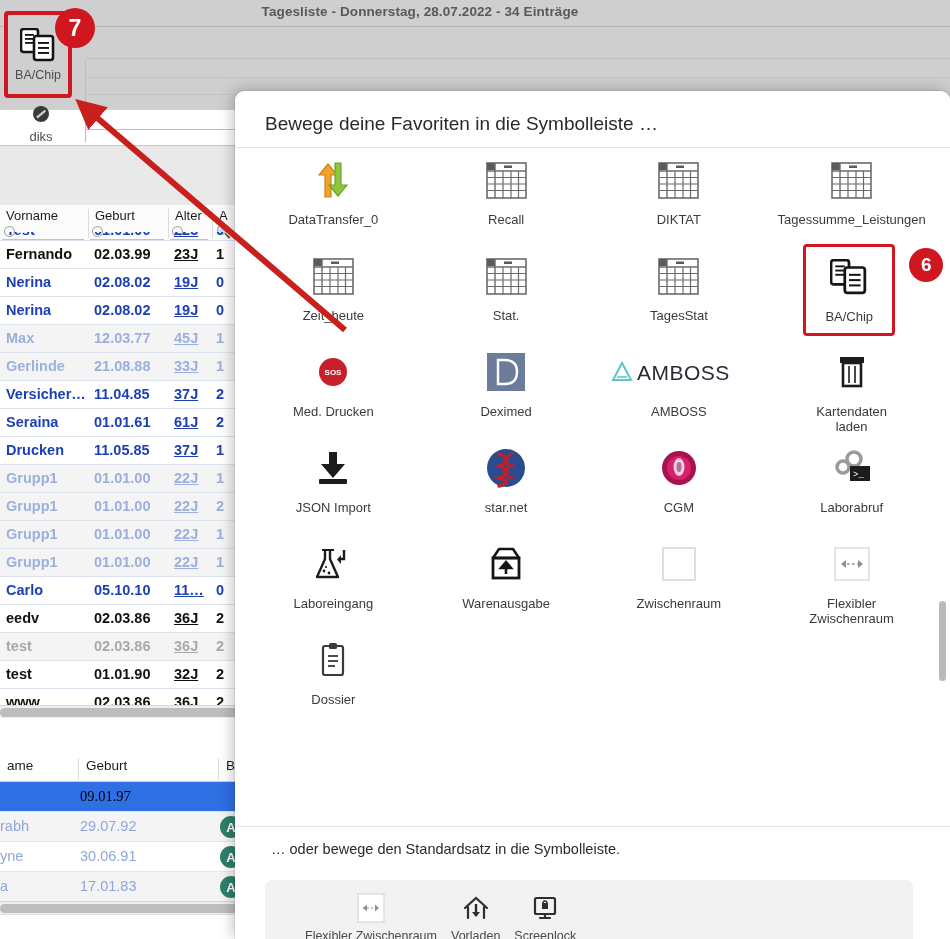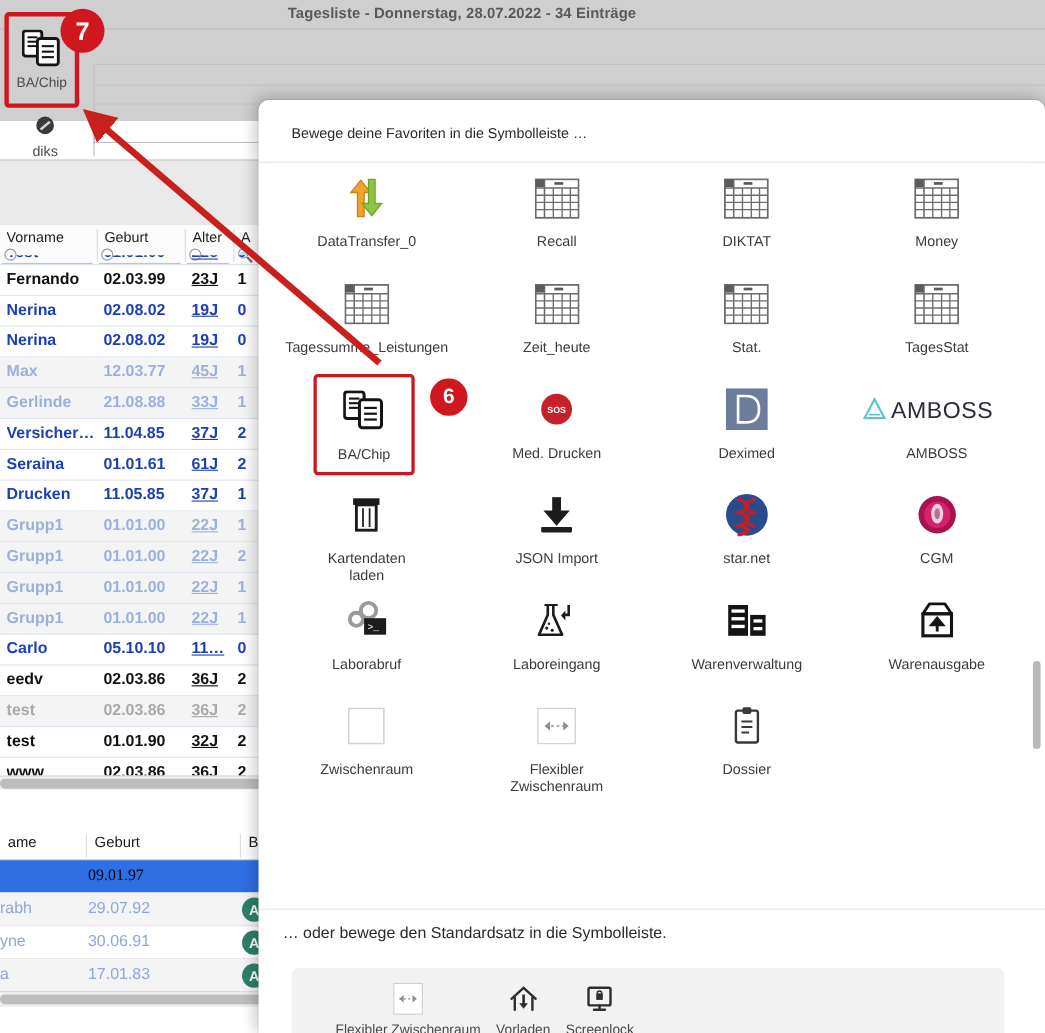--- a/index.html
+++ b/index.html
@@ -207,21 +207,21 @@
   .sheet {
     position: absolute; left: 235px; top: 91px; width: 715px; height: 848px;
     background: #ffffff;
     border-top-left-radius: 9px; border-top-right-radius: 9px;
     box-shadow: -3px -2px 14px rgba(0,0,0,.22), 0 0 0 1px rgba(0,0,0,.07);
     overflow: hidden;
     z-index: 20;
   }
   .sheet-title {
     position: absolute; left: 30px; top: 22px;
-    font-size: 13px; color: #2a2a2a;
+    font-size: 19px; color: #2a2a2a;
   }
   .sheet-sep {
     position: absolute; left: 0; top: 56px; width: 715px; height: 1px; background: #e4e4e4;
   }
 
   .palette {
     position: absolute; left: 12px; top: 57px; width: 691px; height: 678px;
     background: #ffffff;
   }
   .grid {
@@ -254,21 +254,21 @@
     background: #d0161e; color: #fff;
     font-size: 19px; font-weight: bold;
     display: flex; align-items: center; justify-content: center;
     z-index: 30;
   }
 
   .sheet-sep2 {
     position: absolute; left: 0; top: 735px; width: 715px; height: 1px; background: #e4e4e4;
   }
   .sheet-sub {
-    position: absolute; left: 22px; top: 750px; font-size: 14.5px; color: #2a2a2a;
+    position: absolute; left: 36px; top: 750px; font-size: 14.5px; color: #2a2a2a;
   }
   .std-box {
     position: absolute; left: 30px; top: 789px; width: 648px; height: 74px;
     background: #f2f2f2; border-radius: 7px;
     display: flex; align-items: flex-start; padding: 10px 0 0 40px;
   }
   .std-item {
     display: flex; flex-direction: column; align-items: center; margin-right: 14px;
   }
   .std-item .ic { height: 36px; display: flex; align-items: center; justify-content: center; }
@@ -568,92 +568,74 @@
     <line x1="1" y1="9" x2="40" y2="9" stroke="#6b6b6b" stroke-width="1.4"></line>
     <line x1="1" y1="15.5" x2="40" y2="15.5" stroke="#6b6b6b" stroke-width="1.2"></line>
     <line x1="1" y1="22" x2="40" y2="22" stroke="#6b6b6b" stroke-width="1.2"></line>
     <line x1="1" y1="28.5" x2="40" y2="28.5" stroke="#6b6b6b" stroke-width="1.2"></line>
     <line x1="9" y1="1" x2="9" y2="36" stroke="#6b6b6b" stroke-width="1.4"></line>
     <line x1="17" y1="9" x2="17" y2="36" stroke="#6b6b6b" stroke-width="1.2"></line>
     <line x1="25" y1="9" x2="25" y2="36" stroke="#6b6b6b" stroke-width="1.2"></line>
     <line x1="32.5" y1="9" x2="32.5" y2="36" stroke="#6b6b6b" stroke-width="1.2"></line>
   </svg>
             </div>
-            <div class="cap">Money</div>
+            <div class="cap">Tagessumme_Leistungen</div>
           </div>
           <div class="cell">
             <div class="ic">
               <svg width="41" height="37" viewBox="0 0 41 37">
     <rect x="1" y="1" width="39" height="35" fill="#fff" stroke="#6b6b6b" stroke-width="1.6"></rect>
     <rect x="1" y="1" width="8" height="7" fill="#5b5b5b"></rect>
     <rect x="18" y="3.5" width="8" height="2.5" fill="#5b5b5b"></rect>
     <line x1="1" y1="9" x2="40" y2="9" stroke="#6b6b6b" stroke-width="1.4"></line>
     <line x1="1" y1="15.5" x2="40" y2="15.5" stroke="#6b6b6b" stroke-width="1.2"></line>
     <line x1="1" y1="22" x2="40" y2="22" stroke="#6b6b6b" stroke-width="1.2"></line>
     <line x1="1" y1="28.5" x2="40" y2="28.5" stroke="#6b6b6b" stroke-width="1.2"></line>
     <line x1="9" y1="1" x2="9" y2="36" stroke="#6b6b6b" stroke-width="1.4"></line>
     <line x1="17" y1="9" x2="17" y2="36" stroke="#6b6b6b" stroke-width="1.2"></line>
     <line x1="25" y1="9" x2="25" y2="36" stroke="#6b6b6b" stroke-width="1.2"></line>
     <line x1="32.5" y1="9" x2="32.5" y2="36" stroke="#6b6b6b" stroke-width="1.2"></line>
   </svg>
             </div>
-            <div class="cap">Tagessumme_Leistungen</div>
+            <div class="cap">Zeit_heute</div>
           </div>
           <div class="cell">
             <div class="ic">
               <svg width="41" height="37" viewBox="0 0 41 37">
     <rect x="1" y="1" width="39" height="35" fill="#fff" stroke="#6b6b6b" stroke-width="1.6"></rect>
     <rect x="1" y="1" width="8" height="7" fill="#5b5b5b"></rect>
     <rect x="18" y="3.5" width="8" height="2.5" fill="#5b5b5b"></rect>
     <line x1="1" y1="9" x2="40" y2="9" stroke="#6b6b6b" stroke-width="1.4"></line>
     <line x1="1" y1="15.5" x2="40" y2="15.5" stroke="#6b6b6b" stroke-width="1.2"></line>
     <line x1="1" y1="22" x2="40" y2="22" stroke="#6b6b6b" stroke-width="1.2"></line>
     <line x1="1" y1="28.5" x2="40" y2="28.5" stroke="#6b6b6b" stroke-width="1.2"></line>
     <line x1="9" y1="1" x2="9" y2="36" stroke="#6b6b6b" stroke-width="1.4"></line>
     <line x1="17" y1="9" x2="17" y2="36" stroke="#6b6b6b" stroke-width="1.2"></line>
     <line x1="25" y1="9" x2="25" y2="36" stroke="#6b6b6b" stroke-width="1.2"></line>
     <line x1="32.5" y1="9" x2="32.5" y2="36" stroke="#6b6b6b" stroke-width="1.2"></line>
   </svg>
             </div>
-            <div class="cap">Zeit_heute</div>
+            <div class="cap">Stat.</div>
           </div>
           <div class="cell">
             <div class="ic">
               <svg width="41" height="37" viewBox="0 0 41 37">
     <rect x="1" y="1" width="39" height="35" fill="#fff" stroke="#6b6b6b" stroke-width="1.6"></rect>
     <rect x="1" y="1" width="8" height="7" fill="#5b5b5b"></rect>
     <rect x="18" y="3.5" width="8" height="2.5" fill="#5b5b5b"></rect>
     <line x1="1" y1="9" x2="40" y2="9" stroke="#6b6b6b" stroke-width="1.4"></line>
     <line x1="1" y1="15.5" x2="40" y2="15.5" stroke="#6b6b6b" stroke-width="1.2"></line>
     <line x1="1" y1="22" x2="40" y2="22" stroke="#6b6b6b" stroke-width="1.2"></line>
     <line x1="1" y1="28.5" x2="40" y2="28.5" stroke="#6b6b6b" stroke-width="1.2"></line>
     <line x1="9" y1="1" x2="9" y2="36" stroke="#6b6b6b" stroke-width="1.4"></line>
     <line x1="17" y1="9" x2="17" y2="36" stroke="#6b6b6b" stroke-width="1.2"></line>
     <line x1="25" y1="9" x2="25" y2="36" stroke="#6b6b6b" stroke-width="1.2"></line>
     <line x1="32.5" y1="9" x2="32.5" y2="36" stroke="#6b6b6b" stroke-width="1.2"></line>
   </svg>
             </div>
-            <div class="cap">Stat.</div>
-          </div>
-          <div class="cell">
-            <div class="ic">
-              <svg width="41" height="37" viewBox="0 0 41 37">
-    <rect x="1" y="1" width="39" height="35" fill="#fff" stroke="#6b6b6b" stroke-width="1.6"></rect>
-    <rect x="1" y="1" width="8" height="7" fill="#5b5b5b"></rect>
-    <rect x="18" y="3.5" width="8" height="2.5" fill="#5b5b5b"></rect>
-    <line x1="1" y1="9" x2="40" y2="9" stroke="#6b6b6b" stroke-width="1.4"></line>
-    <line x1="1" y1="15.5" x2="40" y2="15.5" stroke="#6b6b6b" stroke-width="1.2"></line>
-    <line x1="1" y1="22" x2="40" y2="22" stroke="#6b6b6b" stroke-width="1.2"></line>
-    <line x1="1" y1="28.5" x2="40" y2="28.5" stroke="#6b6b6b" stroke-width="1.2"></line>
-    <line x1="9" y1="1" x2="9" y2="36" stroke="#6b6b6b" stroke-width="1.4"></line>
-    <line x1="17" y1="9" x2="17" y2="36" stroke="#6b6b6b" stroke-width="1.2"></line>
-    <line x1="25" y1="9" x2="25" y2="36" stroke="#6b6b6b" stroke-width="1.2"></line>
-    <line x1="32.5" y1="9" x2="32.5" y2="36" stroke="#6b6b6b" stroke-width="1.2"></line>
-  </svg>
-            </div>
             <div class="cap">TagesStat</div>
           </div>
           <div class="cell highlight">
             <div class="ic">
               <svg width="38" height="36" viewBox="0 0 36 34">
       <rect x="1" y="1" width="17" height="23" rx="2.5" fill="#fff" stroke="#141414" stroke-width="2.6"></rect>
       <rect x="5" y="6" width="9" height="1.8" fill="#141414"></rect>
       <rect x="5" y="10" width="9" height="1.8" fill="#141414"></rect>
       <rect x="5" y="14" width="9" height="1.8" fill="#141414"></rect>
       <rect x="14" y="8" width="19" height="24" rx="2.5" fill="#fff" stroke="#141414" stroke-width="2.6"></rect>
@@ -752,34 +734,20 @@
       <line x1="8" y1="4" x2="20" y2="4" stroke="#1c1c1c" stroke-width="2"></line>
       <path d="M11 5 L11 13 L3 31 L24 31 L16 13 L16 5" fill="none" stroke="#1c1c1c" stroke-width="2.4" stroke-linejoin="round"></path>
       <circle cx="10" cy="25" r="1.4" fill="#1c1c1c"></circle>
       <circle cx="15" cy="27" r="1.4" fill="#1c1c1c"></circle>
       <circle cx="12" cy="21" r="1.1" fill="#1c1c1c"></circle>
       <path d="M30 4 L30 13 L25 13" fill="none" stroke="#1c1c1c" stroke-width="2.4"></path>
       <path d="M27 9 L23 13.5 L27 18 Z" fill="#1c1c1c"></path>
     </svg>
             </div>
             <div class="cap">Laboreingang</div>
-          </div>
-          <div class="cell">
-            <div class="ic">
-              <svg width="38" height="32" viewBox="0 0 38 32">
-      <rect x="2" y="2" width="18" height="28" fill="#141414"></rect>
-      <rect x="5" y="6" width="12" height="3" fill="#fff"></rect>
-      <rect x="5" y="13" width="12" height="3" fill="#fff"></rect>
-      <rect x="5" y="20" width="12" height="3" fill="#fff"></rect>
-      <rect x="22" y="11" width="14" height="19" fill="#141414"></rect>
-      <rect x="25" y="15" width="8" height="3" fill="#fff"></rect>
-      <rect x="25" y="22" width="8" height="3" fill="#fff"></rect>
-    </svg>
-            </div>
-            <div class="cap">Warenverwaltung</div>
           </div>
           <div class="cell">
             <div class="ic">
               <svg width="38" height="34" viewBox="0 0 38 34">
       <path d="M6 11 L12 2 L26 2 L32 11 Z" fill="none" stroke="#141414" stroke-width="2.6" stroke-linejoin="round"></path>
       <rect x="6" y="11" width="26" height="20" fill="none" stroke="#141414" stroke-width="2.8"></rect>
       <path d="M19 27 L19 17 M19 15 L14 21 L24 21 Z" stroke="#141414" stroke-width="2.6" fill="#141414"></path>
     </svg>
             </div>
             <div class="cap">Warenausgabe</div>

